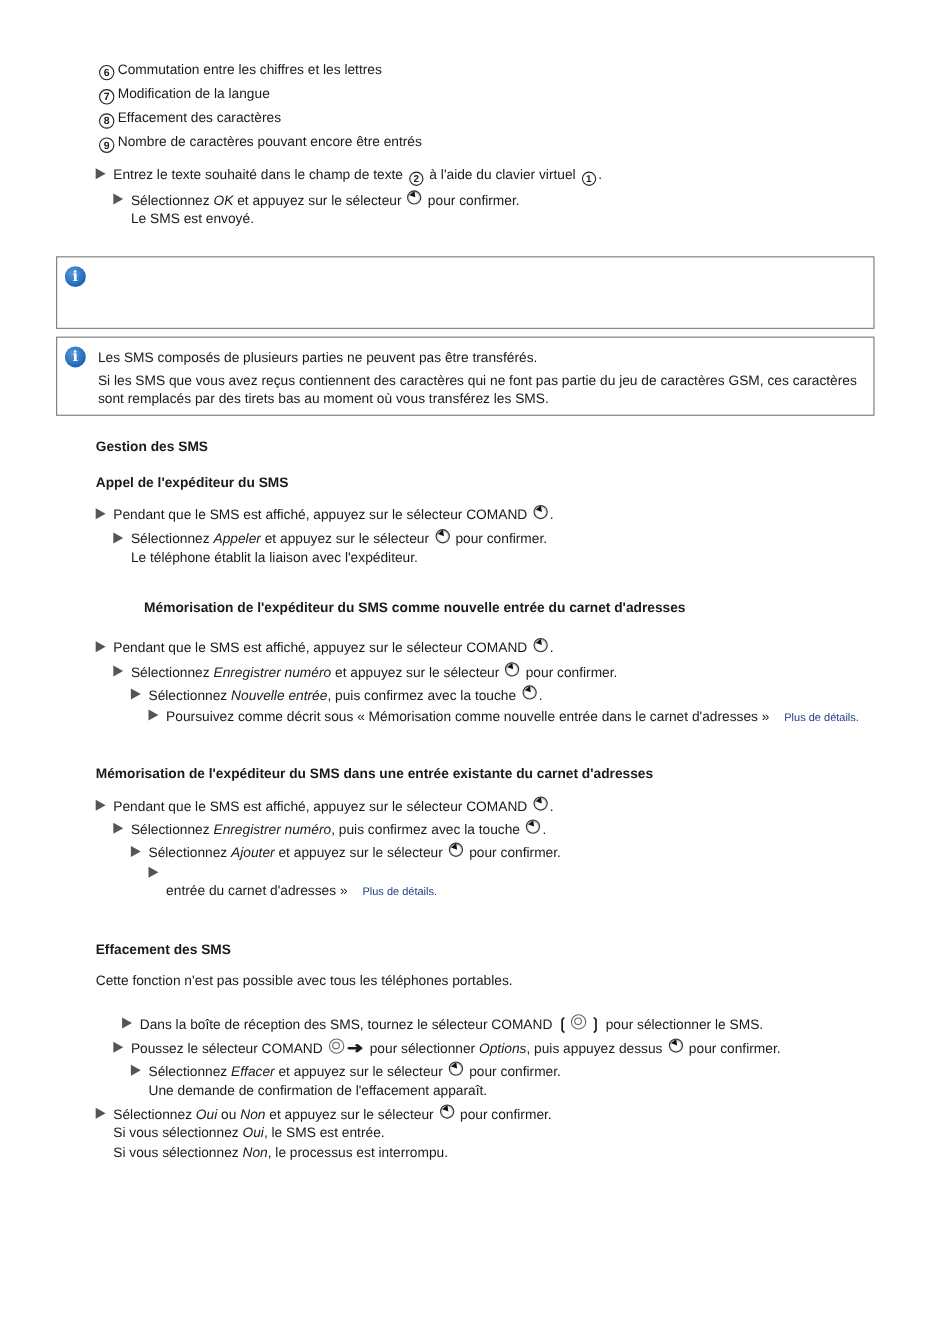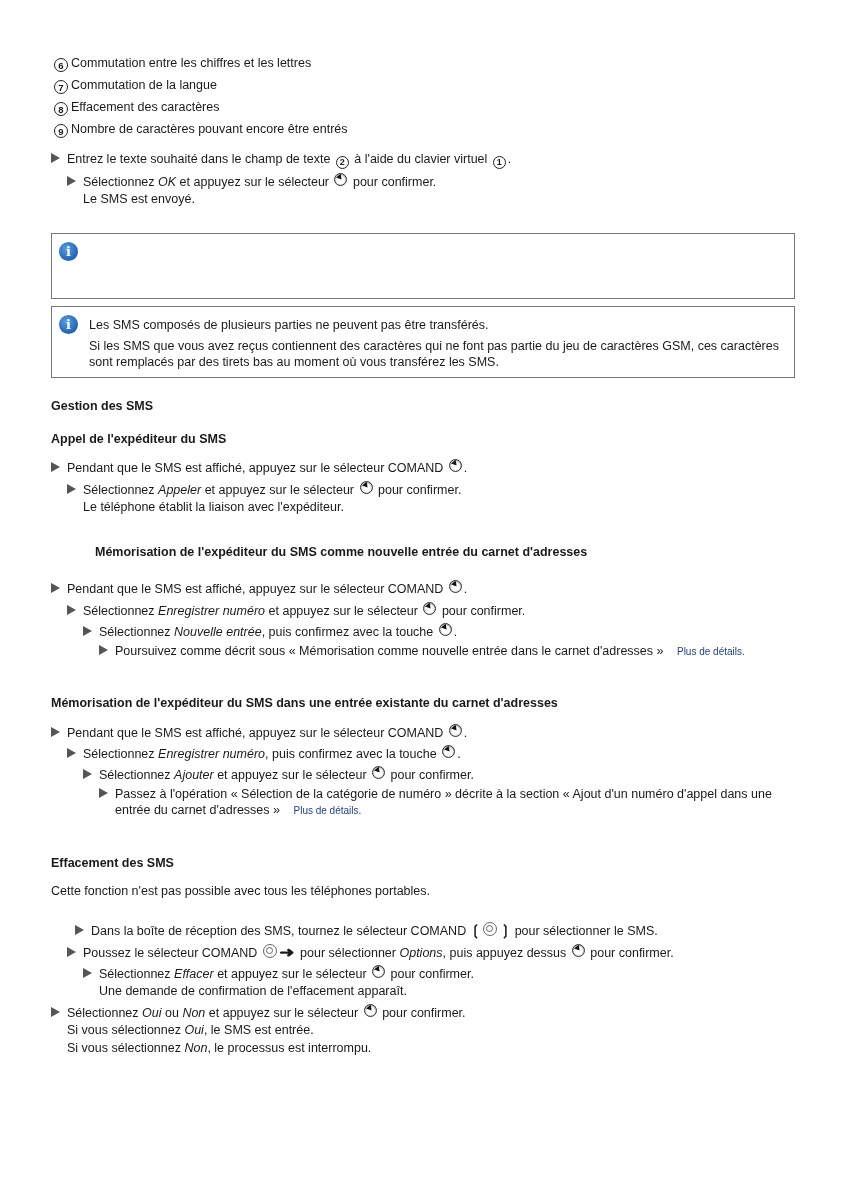--- a/index.html
+++ b/index.html
@@ -1,18 +1,18 @@
 <!DOCTYPE html>
 <html><head>
 <meta charset="utf-8">
 <style>
   html, body { margin: 0; padding: 0; background: #ffffff; }
   body { width: 848px; height: 1200px; position: relative; overflow: hidden;
          font-family: "Liberation Sans", sans-serif; font-size: 12.5px; color: #1a1a1a; }
-  .line { position: absolute; white-space: nowrap; line-height: 16px; }
+  .line { position: absolute; white-space: nowrap; line-height: 16px; margin-left: 36px; }
   .num { display: inline-block; width: 14px; height: 14px; border: 1.3px solid #222; border-radius: 50%;
          font-size: 9.5px; font-weight: bold; line-height: 14px; text-align: center; box-sizing: border-box;
          vertical-align: -2px; margin-right: 3px; }
   .num.small { width: 13px; height: 13px; line-height: 11px; font-size: 9px; margin: 0 2px; }
   .tri { display: inline-block; width: 0; height: 0; border-top: 5px solid transparent;
          border-bottom: 5px solid transparent; border-left: 9px solid #555; margin-right: 7px; vertical-align: 0; }
   .knob { display: inline-block; width: 13px; height: 13px; border-radius: 50%;
           border: 1.3px solid #333; box-sizing: border-box; position: relative; vertical-align: 0; margin: 0 2px;
           background: radial-gradient(circle at 50% 55%, #fff 45%, #bbb 70%, #777 100%); }
   .knob::after { content: ""; position: absolute; left: 2px; top: 1px; width: 0; height: 0;
@@ -33,21 +33,21 @@
                font-family: "DejaVu Serif", serif; }
   .box .text { position: absolute; left: 37px; right: 10px; line-height: 16px; }
 </style>
 </head>
 <body>
 
 <div class="line" style="left:54px;top:55px;">
   <span class="num">6</span><span>Commutation entre les chiffres et les lettres</span>
 </div>
 <div class="line" style="left:54px;top:77px;">
-  <span class="num">7</span><span>Commutation de la langue</span>
+  <span class="num">7</span><span>Modification de la langue</span>
 </div>
 <div class="line" style="left:54px;top:99px;">
   <span class="num">8</span><span>Effacement des caractères</span>
 </div>
 <div class="line" style="left:54px;top:121px;">
   <span class="num">9</span><span>Nombre de caractères pouvant encore être entrés</span>
 </div>
 
 <div class="line" style="left:51px;top:151px;">
   <span class="tri"></span><span>Entrez le texte souhaité dans le champ de texte</span>
@@ -122,21 +122,21 @@
   <span class="knob"></span>.
 </div>
 <div class="line" style="left:83px;top:766px;">
   <span class="tri"></span><span>Sélectionnez</span>
   <i>Ajouter</i>
   <span>et appuyez sur le sélecteur</span>
   <span class="knob"></span>
   <span>pour confirmer.</span>
 </div>
 <div class="line" style="left:99px;top:786px;">
-  <span class="tri"></span><span>Passez à l'opération « Sélection de la catégorie de numéro » décrite à la section « Ajout d'un numéro d'appel dans une</span>
+  <span class="tri"></span>
 </div>
 <div class="line" style="left:115px;top:802px;">
   <span>entrée du carnet d'adresses »</span>
   <span class="link" style="margin-left:10px;">Plus de détails.</span>
 </div>
 
 <div class="line bold" style="left:51px;top:855px;">Effacement des SMS</div>
 <div class="line" style="left:51px;top:883px;">Cette fonction n'est pas possible avec tous les téléphones portables.</div>
 <div class="line" style="left:51px;top:922px;padding-left:24px;">
   <span class="tri"></span><span>Dans la boîte de réception des SMS, tournez le sélecteur COMAND</span>

